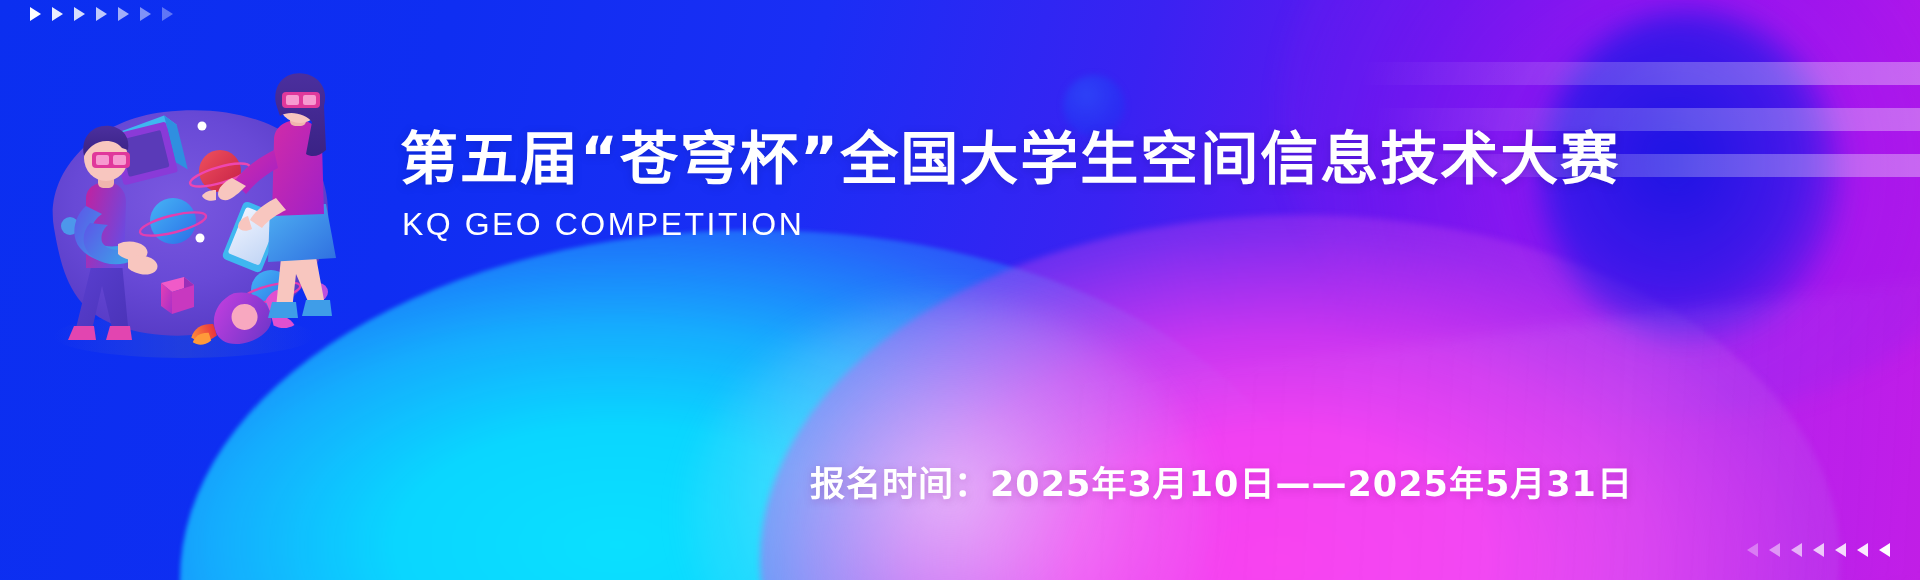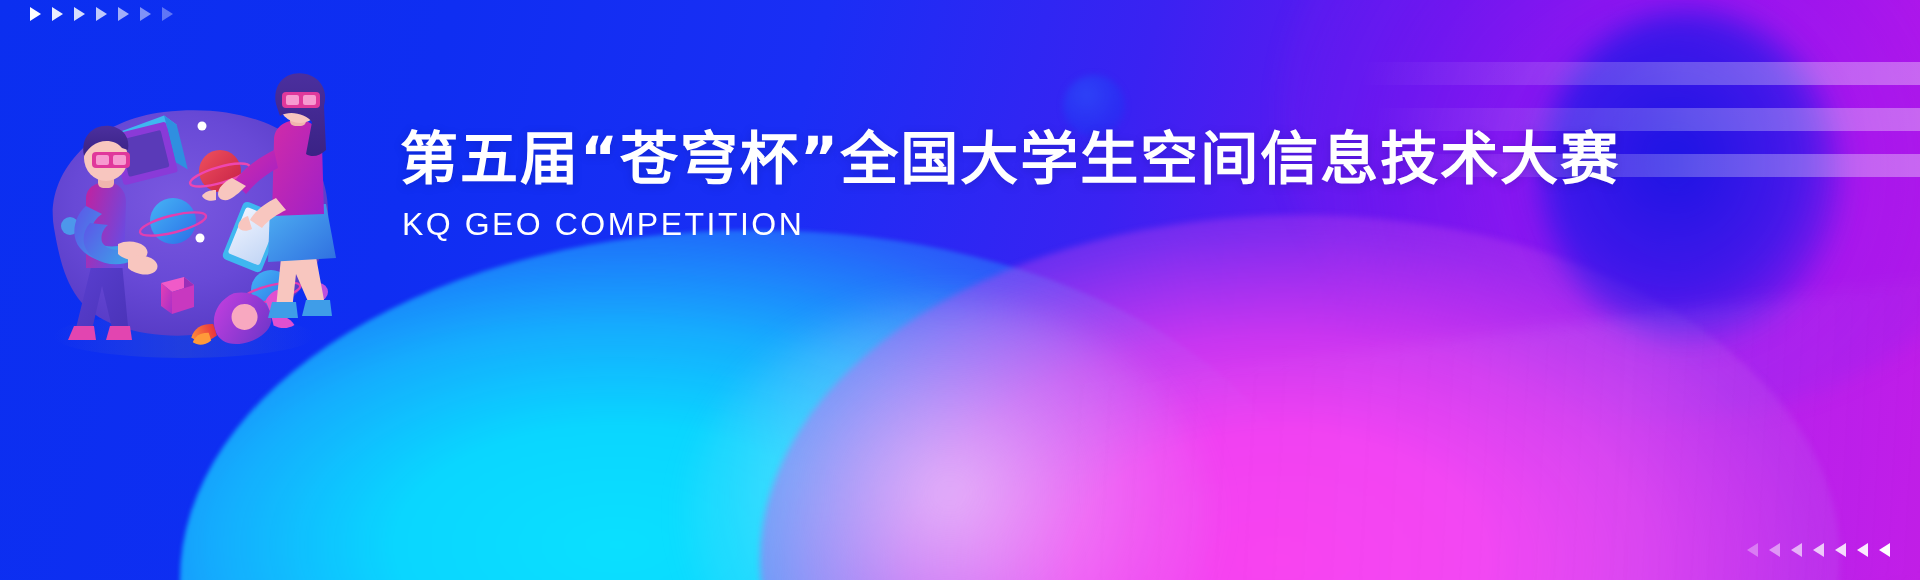--- a/index.html
+++ b/index.html
@@ -415,14 +415,15 @@
         <rect x="279" y="17" width="13" height="10" rx="2" fill="#f79ad0"></rect>
       </g>
     </svg>
   </div>
 
   <div class="text-block">
     <h1 class="title-cn">第五届“苍穹杯”全国大学生空间信息技术大赛</h1>
     <p class="subtitle-en">KQ GEO  COMPETITION</p>
   </div>
 
+  <p class="date-line">报名时间：2025年3月10日——2025年5月31日</p>
 
 </div>
 
 </body></html>

